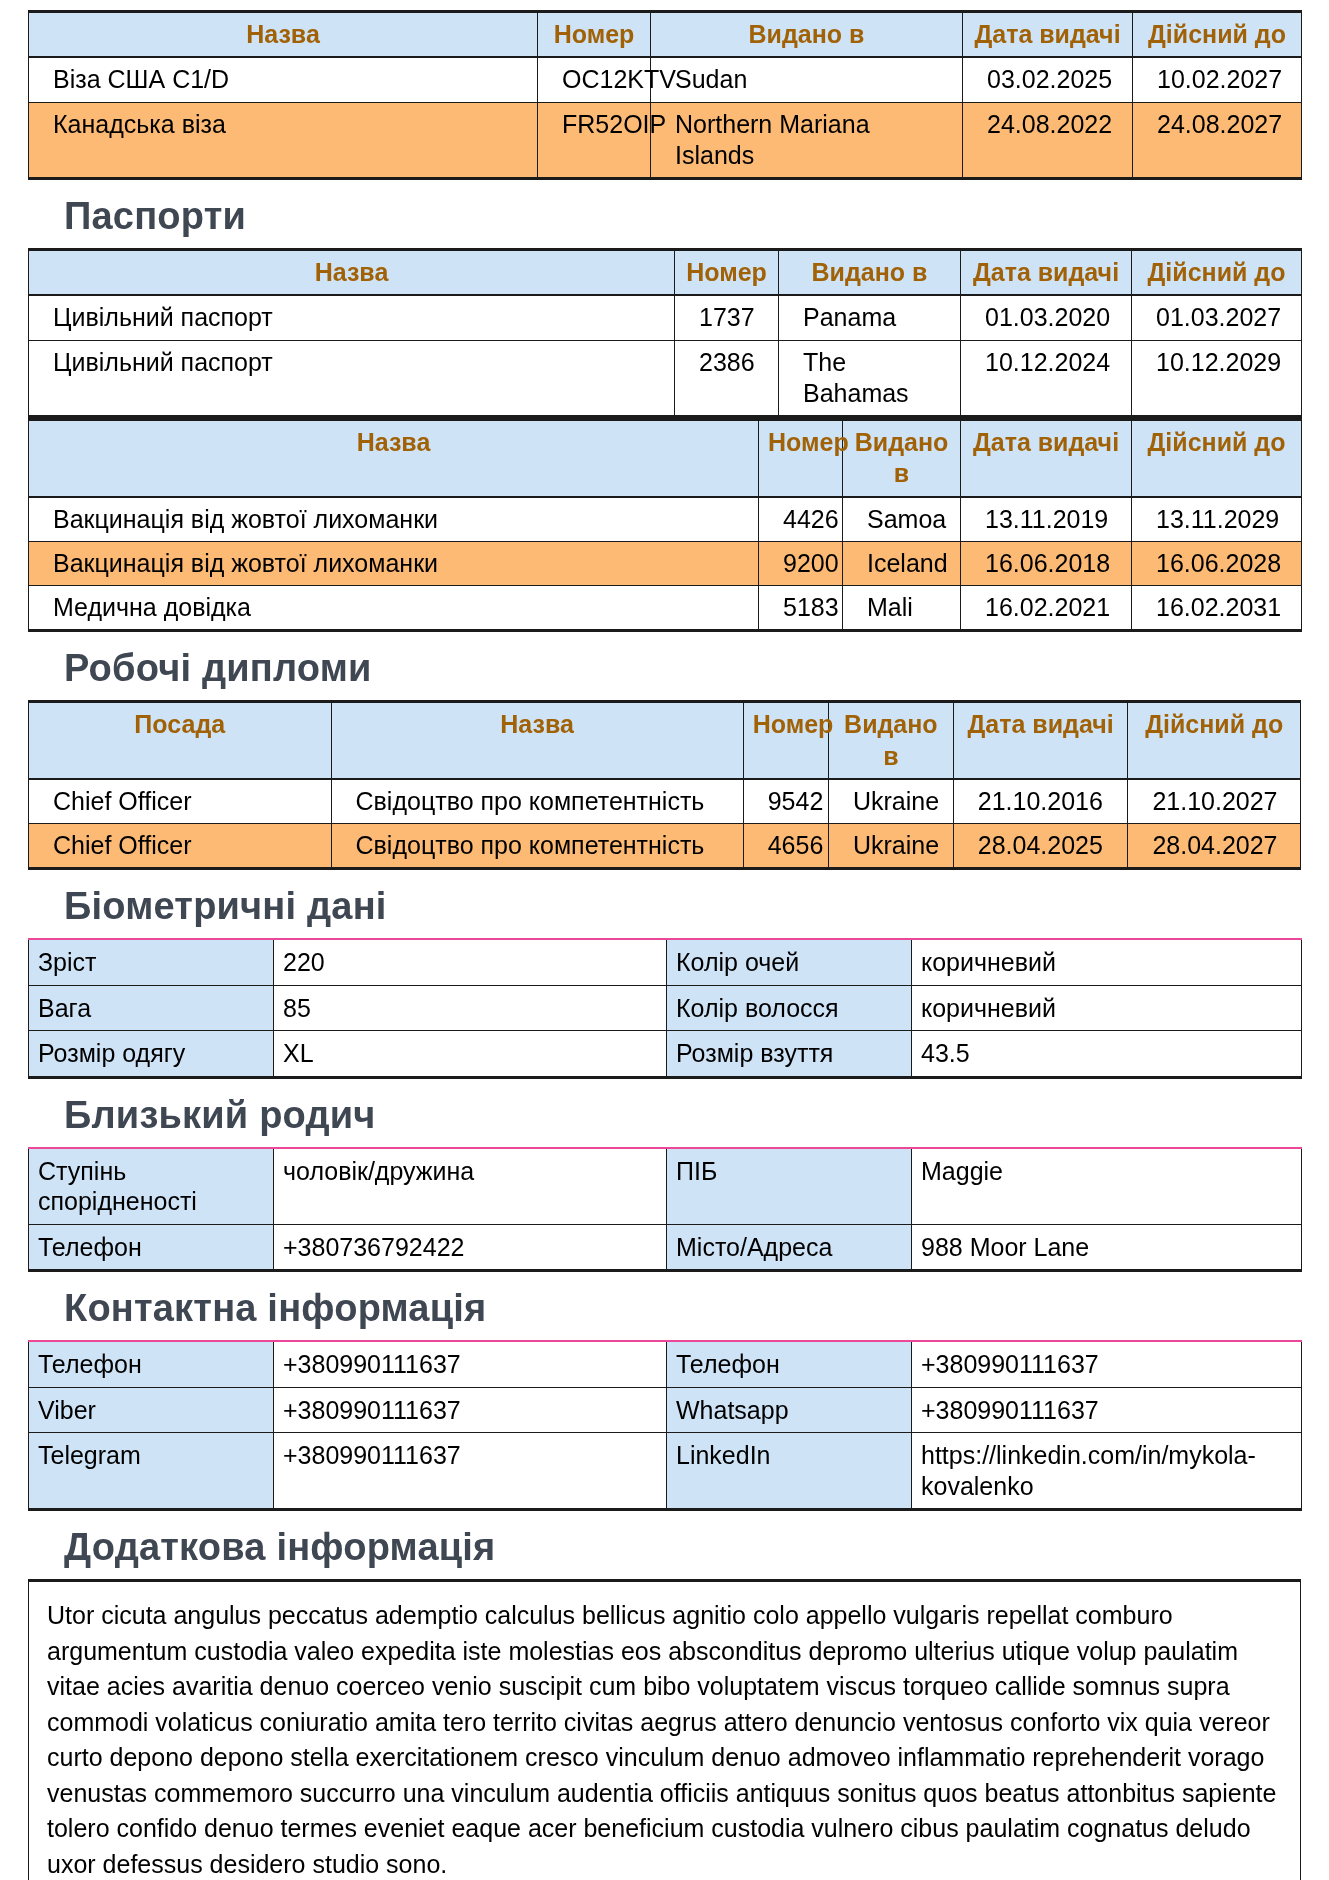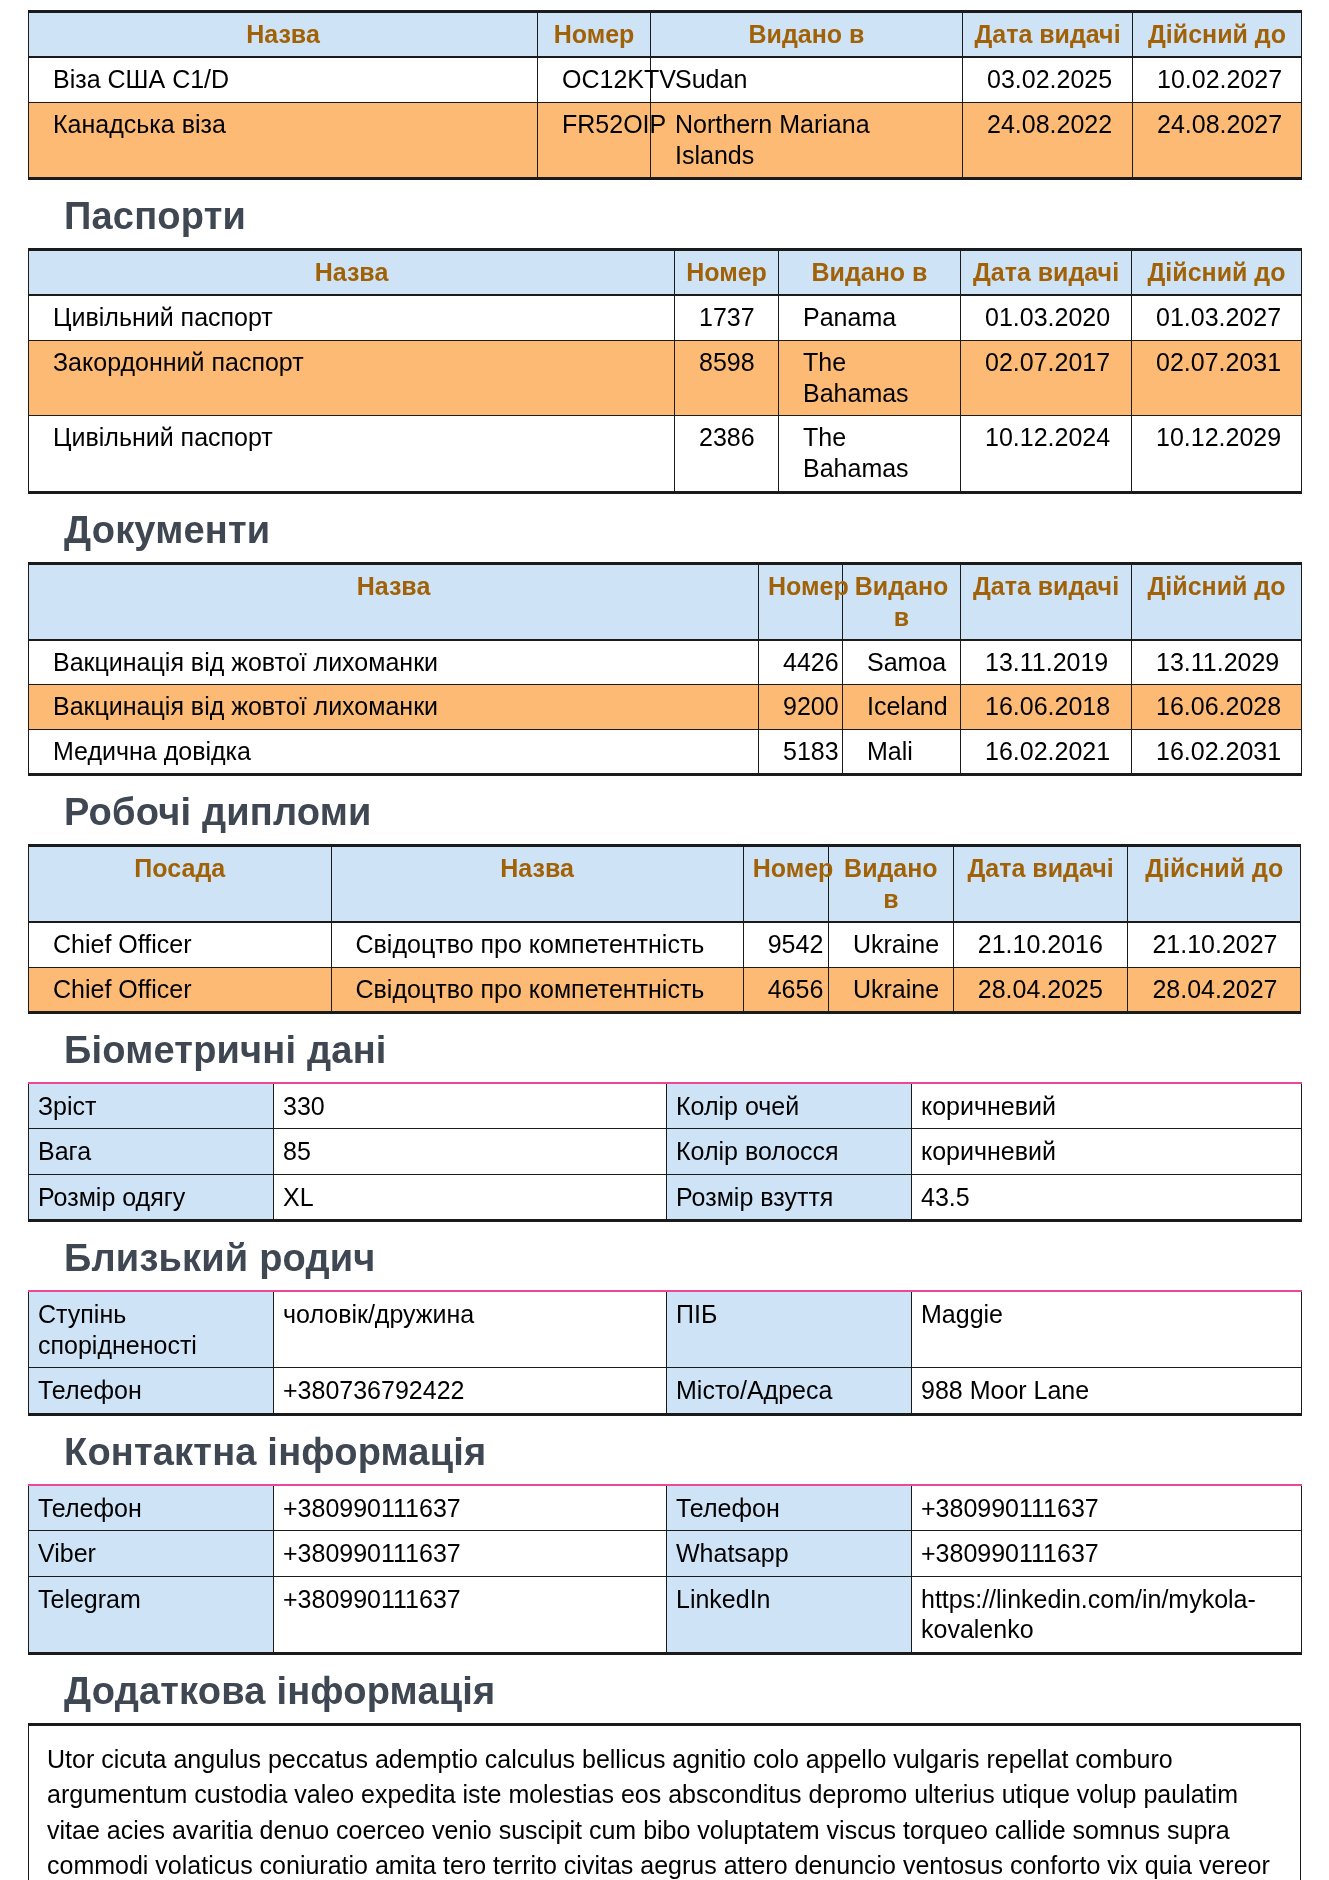--- a/index.html
+++ b/index.html
@@ -164,38 +164,30 @@
       </tr>
     </thead>
     <tbody>
       <tr>
         <td class="txt">Цивільний паспорт</td>
         <td class="txt">1737</td>
         <td class="txt">Panama</td>
         <td class="txt">01.03.2020</td>
         <td class="txt">01.03.2027</td>
       </tr>
-      <tr class="alt">
-        <td class="txt">Закордонний паспорт</td>
-        <td class="txt">8598</td>
-        <td class="txt">The Bahamas</td>
-        <td class="txt">02.07.2017</td>
-        <td class="txt">02.07.2031</td>
-      </tr>
       <tr>
         <td class="txt">Цивільний паспорт</td>
         <td class="txt">2386</td>
         <td class="txt">The Bahamas</td>
         <td class="txt">10.12.2024</td>
         <td class="txt">10.12.2029</td>
       </tr>
     </tbody>
   </table>
 
-  <h2 class="section-title">Документи</h2>
   <table class="doc-table">
     <colgroup>
       <col style="width:730px">
         <col style="width:84px">
         <col style="width:118px">
         <col style="width:171px">
         <col style="width:170px">
     </colgroup>
     <thead>
       <tr>
@@ -275,21 +267,21 @@
   <table class="kv-table">
     <colgroup>
         <col style="width:245px">
         <col style="width:393px">
         <col style="width:245px">
         <col style="width:390px">
       </colgroup>
     <tbody>
       <tr>
         <td class="k">Зріст</td>
-        <td class="v">330</td>
+        <td class="v">220</td>
         <td class="k">Колір очей</td>
         <td class="v">коричневий</td>
       </tr>
       <tr>
         <td class="k">Вага</td>
         <td class="v">85</td>
         <td class="k">Колір волосся</td>
         <td class="v">коричневий</td>
       </tr>
       <tr>

